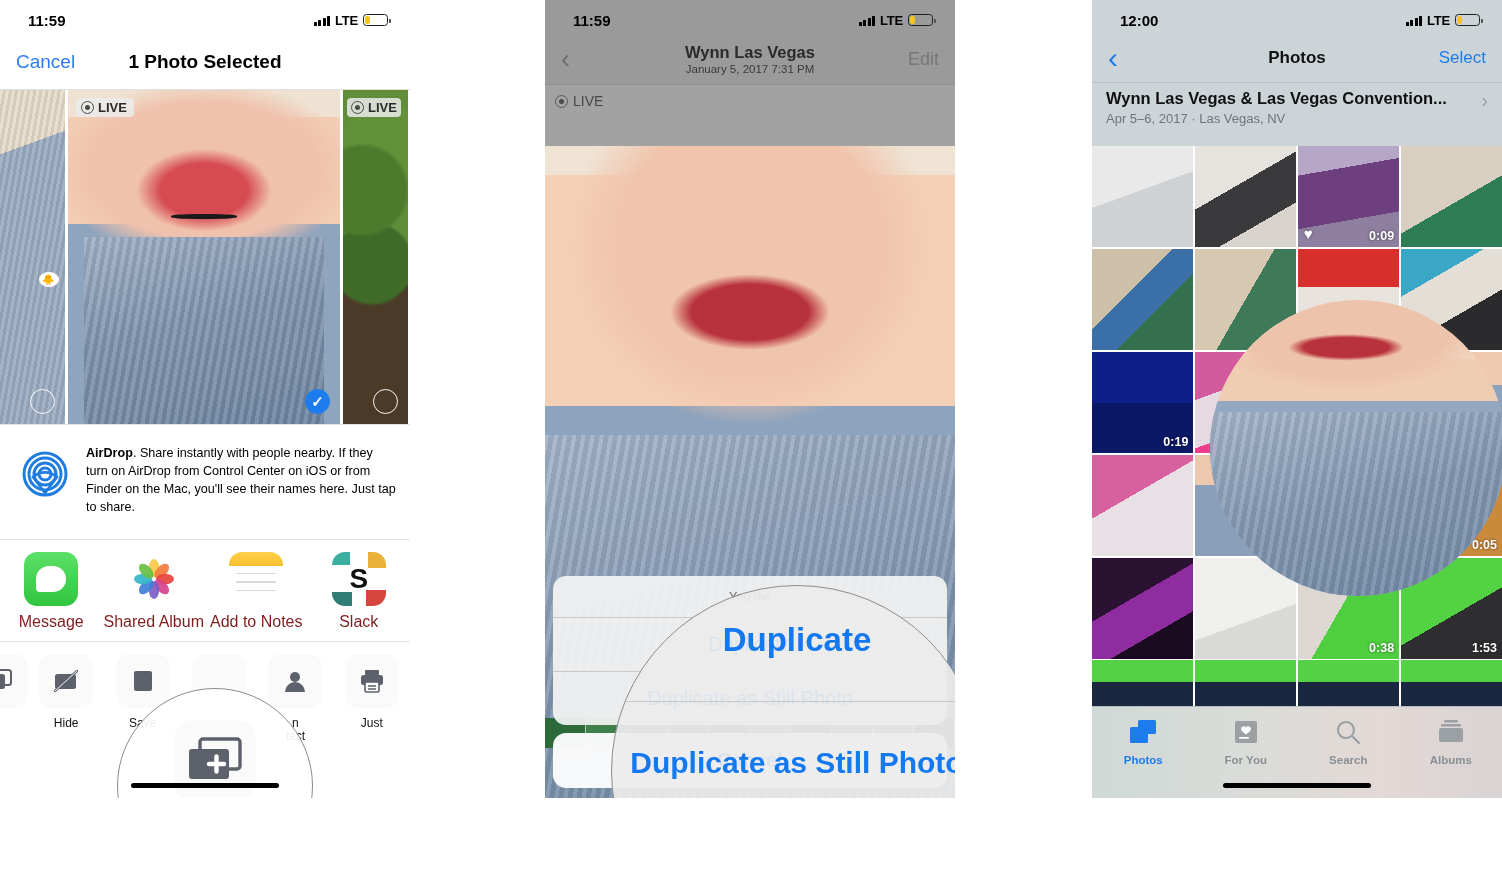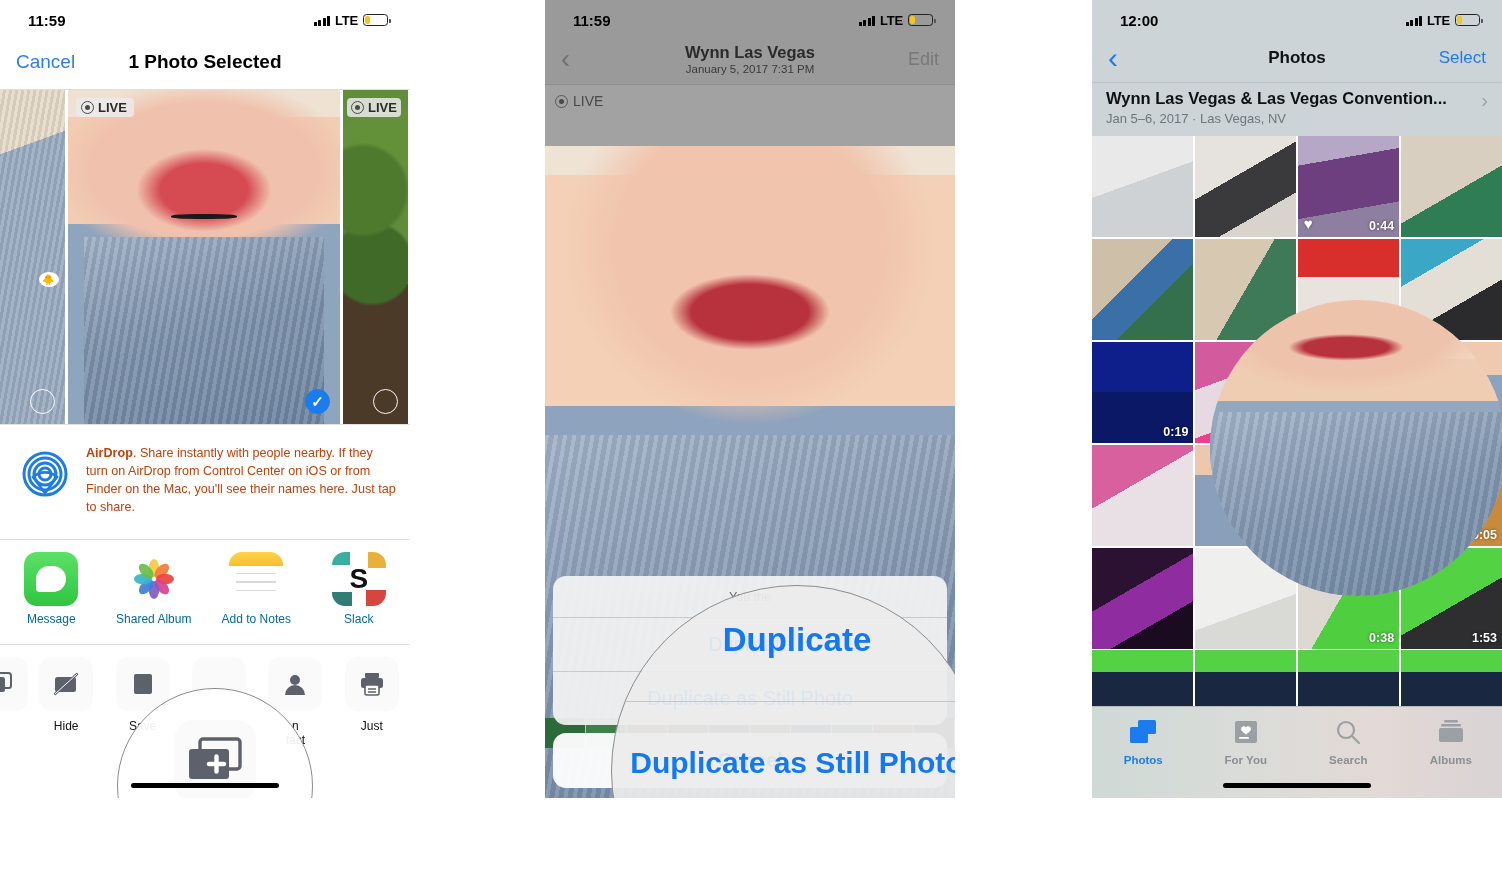--- a/index.html
+++ b/index.html
@@ -102,27 +102,27 @@
     position:absolute; width:20px;height:15px;border-radius:50%;background:#fff;
     display:flex;align-items:center;justify-content:center;font-size:10px;
   }
 
   .airdrop {
     display: flex; gap: 14px; padding: 20px 14px 22px 18px;
     border-top: 1px solid #e2e2e2; border-bottom: 1px solid #e2e2e2;
     align-items: flex-start; background: #fff;
   }
   .airdrop-ring { flex: 0 0 auto; width: 54px; height: 54px; position: relative; margin-top:2px;}
-  .airdrop-text { font-size: 12.6px; line-height: 1.42; color: #c2410c; }
+  .airdrop-text { font-size: 12.6px; line-height: 1.42; color: #000000; }
   .airdrop-text b { font-weight: bold; }
 
   .approw { display: flex; padding: 12px 0 6px 0; background:#fff; }
   .appcell { flex: 1; display: flex; flex-direction: column; align-items: center; gap: 7px; }
   .appicon { width: 54px; height: 54px; border-radius: 13px; position: relative; overflow:hidden; }
-  .applabel { font-size: 12px; color: #0369a1; text-align: center; line-height: 1.15; }
+  .applabel { font-size: 16px; color: #7f1d1d; text-align: center; line-height: 1.15; }
 
   .ic-message { background: linear-gradient(#5ce168,#30c53f); display:flex;align-items:center;justify-content:center;}
   .ic-message .b { width:30px;height:26px;background:#fff;border-radius:14px 14px 14px 4px; }
   .ic-mail { background: linear-gradient(#1e9bf5,#38c6fb); display:flex;align-items:center;justify-content:center;}
   .ic-mail .env { width:36px;height:25px;background:#fff;border-radius:2px;position:relative;overflow:hidden;}
   .ic-mail .env::after{content:"";position:absolute;left:-2px;top:-13px;width:40px;height:26px;
     background:#fff;border:1.5px solid #2da7f3;transform:rotate(0);clip-path:polygon(0 0,100% 0,50% 100%);}
   .ic-photos { background:#fff; display:flex;align-items:center;justify-content:center; }
   .ic-notes { background:#fff; }
   .ic-notes .top { height:14px; background: linear-gradient(#ffd24a,#f7bf2e); }
@@ -186,21 +186,21 @@
   .p2-thumbstrip span { flex:1; border-right:1px solid rgba(255,255,255,.65); }
 
   
   #panel3 .statusbar { background:#ccd4d8; }
   .p3nav { height:48px; background:#ccd4d8; display:flex; align-items:center;
            padding:0 16px; position:relative; }
   .p3back { color:#1c7ced; font-size:30px; font-weight:300; line-height:1; }
   .p3title { position:absolute; left:0;right:0;text-align:center;font-size:17px;
              font-weight:bold;color:#111; pointer-events:none; }
   .p3select { margin-left:auto; color:#1c7ced; font-size:17px; }
-  .p3header { background:#ccd4d8; padding: 6px 14px 10px 14px; display:flex;
+  .p3header { background:#ccd4d8; padding: 6px 14px 20px 14px; display:flex;
               align-items:flex-start; border-top:.5px solid #b9c2c7; }
   .p3htitle { font-size:16.5px; font-weight:bold; color:#101010; white-space:nowrap;
               overflow:hidden; text-overflow:ellipsis; }
   .p3hsub { font-size:13px; color:#6d767c; margin-top:3px; }
   .p3chev { margin-left:auto; color:#9aa3a9; font-size:20px; font-weight:300; padding-left:8px;}
   .grid { display:grid; grid-template-columns: repeat(4, 1fr); gap: 1.5px;
           background:#fff; height: 642px; align-content:start; }
   .cell { position:relative; width:100%; padding-top:100%; overflow:hidden; }
   .cell > .inner { position:absolute; inset:0; }
   .dur { position:absolute; right:5px; bottom:4px; color:#fff; font-size:12.5px;
@@ -328,21 +328,21 @@
               <path d="M36 0h18v16H36z" fill="#e8b23a"></path>
             <path d="M0 40h20v14H0z" fill="#2f7d74"></path>
               <path d="M34 38h20v16H34z" fill="#d7453f"></path>
           </svg>
           <span style="position:relative;z-index:2">S</span>
         </div>
         <div class="applabel">Slack</div>
       </div>
     </div>
 
-    <div class="actionrow" style="margin-top:12px">
+    <div class="actionrow" style="margin-top:4px">
       <div class="actcell" style="flex:.55;margin-left:-26px">
         <div class="actbox">
           <svg width="28" height="28" viewBox="0 0 28 28">
               <rect x="3" y="7" width="15" height="15" rx="2.5" fill="#5c616c"></rect>
               <rect x="9" y="3" width="15" height="15" rx="2.5" fill="none" stroke="#5c616c" stroke-width="2"></rect>
             </svg>
         </div>
         <div class="actlabel"></div>
       </div>
       <div class="actcell">
@@ -496,36 +496,36 @@
 
     <div class="p3nav">
       <span class="p3back">‹</span>
       <span class="p3title">Photos</span>
       <span class="p3select">Select</span>
     </div>
 
     <div class="p3header">
       <div style="min-width:0">
         <div class="p3htitle">Wynn Las Vegas &amp; Las Vegas Convention...</div>
-        <div class="p3hsub">Jan 5–6, 2017  ·  Las Vegas, NV</div>
+        <div class="p3hsub">Apr 5–6, 2017  ·  Las Vegas, NV</div>
       </div>
       <div class="p3chev">›</div>
     </div>
 
     <div class="grid" id="photo-grid">
         <div class="cell">
           <div class="inner" style="background: linear-gradient(160deg, rgb(233, 233, 234) 0px, rgb(233, 233, 234) 45%, rgb(207, 210, 212) 45%, rgb(207, 210, 212) 100%);"></div>
         </div>
         <div class="cell">
           <div class="inner" style="background: linear-gradient(150deg, rgb(230, 227, 223) 0px, rgb(230, 227, 223) 40%, rgb(58, 58, 60) 40%, rgb(58, 58, 60) 72%, rgb(216, 212, 205) 72%, rgb(216, 212, 205) 100%);"></div>
         </div>
         <div class="cell">
           <div class="inner" style="background: linear-gradient(170deg, rgb(183, 167, 198) 0px, rgb(183, 167, 198) 25%, rgb(109, 63, 127) 25%, rgb(109, 63, 127) 70%, rgb(142, 127, 160) 70%, rgb(142, 127, 160) 100%);"></div>
           <span class="heart">♥</span>
-          <span class="dur">0:44</span>
+          <span class="dur">0:09</span>
         </div>
         <div class="cell">
           <div class="inner" style="background: linear-gradient(150deg, rgb(217, 207, 192) 0px, rgb(217, 207, 192) 55%, rgb(47, 125, 85) 55%, rgb(47, 125, 85) 100%);"></div>
         </div>
         <div class="cell">
           <div class="inner" style="background: linear-gradient(135deg, rgb(205, 191, 168) 0px, rgb(205, 191, 168) 40%, rgb(58, 111, 168) 40%, rgb(58, 111, 168) 62%, rgb(53, 112, 78) 62%, rgb(53, 112, 78) 100%);"></div>
         </div>
         <div class="cell">
           <div class="inner" style="background: linear-gradient(120deg, rgb(214, 200, 177) 0px, rgb(214, 200, 177) 50%, rgb(62, 122, 88) 50%, rgb(62, 122, 88) 100%);"></div>
         </div>

